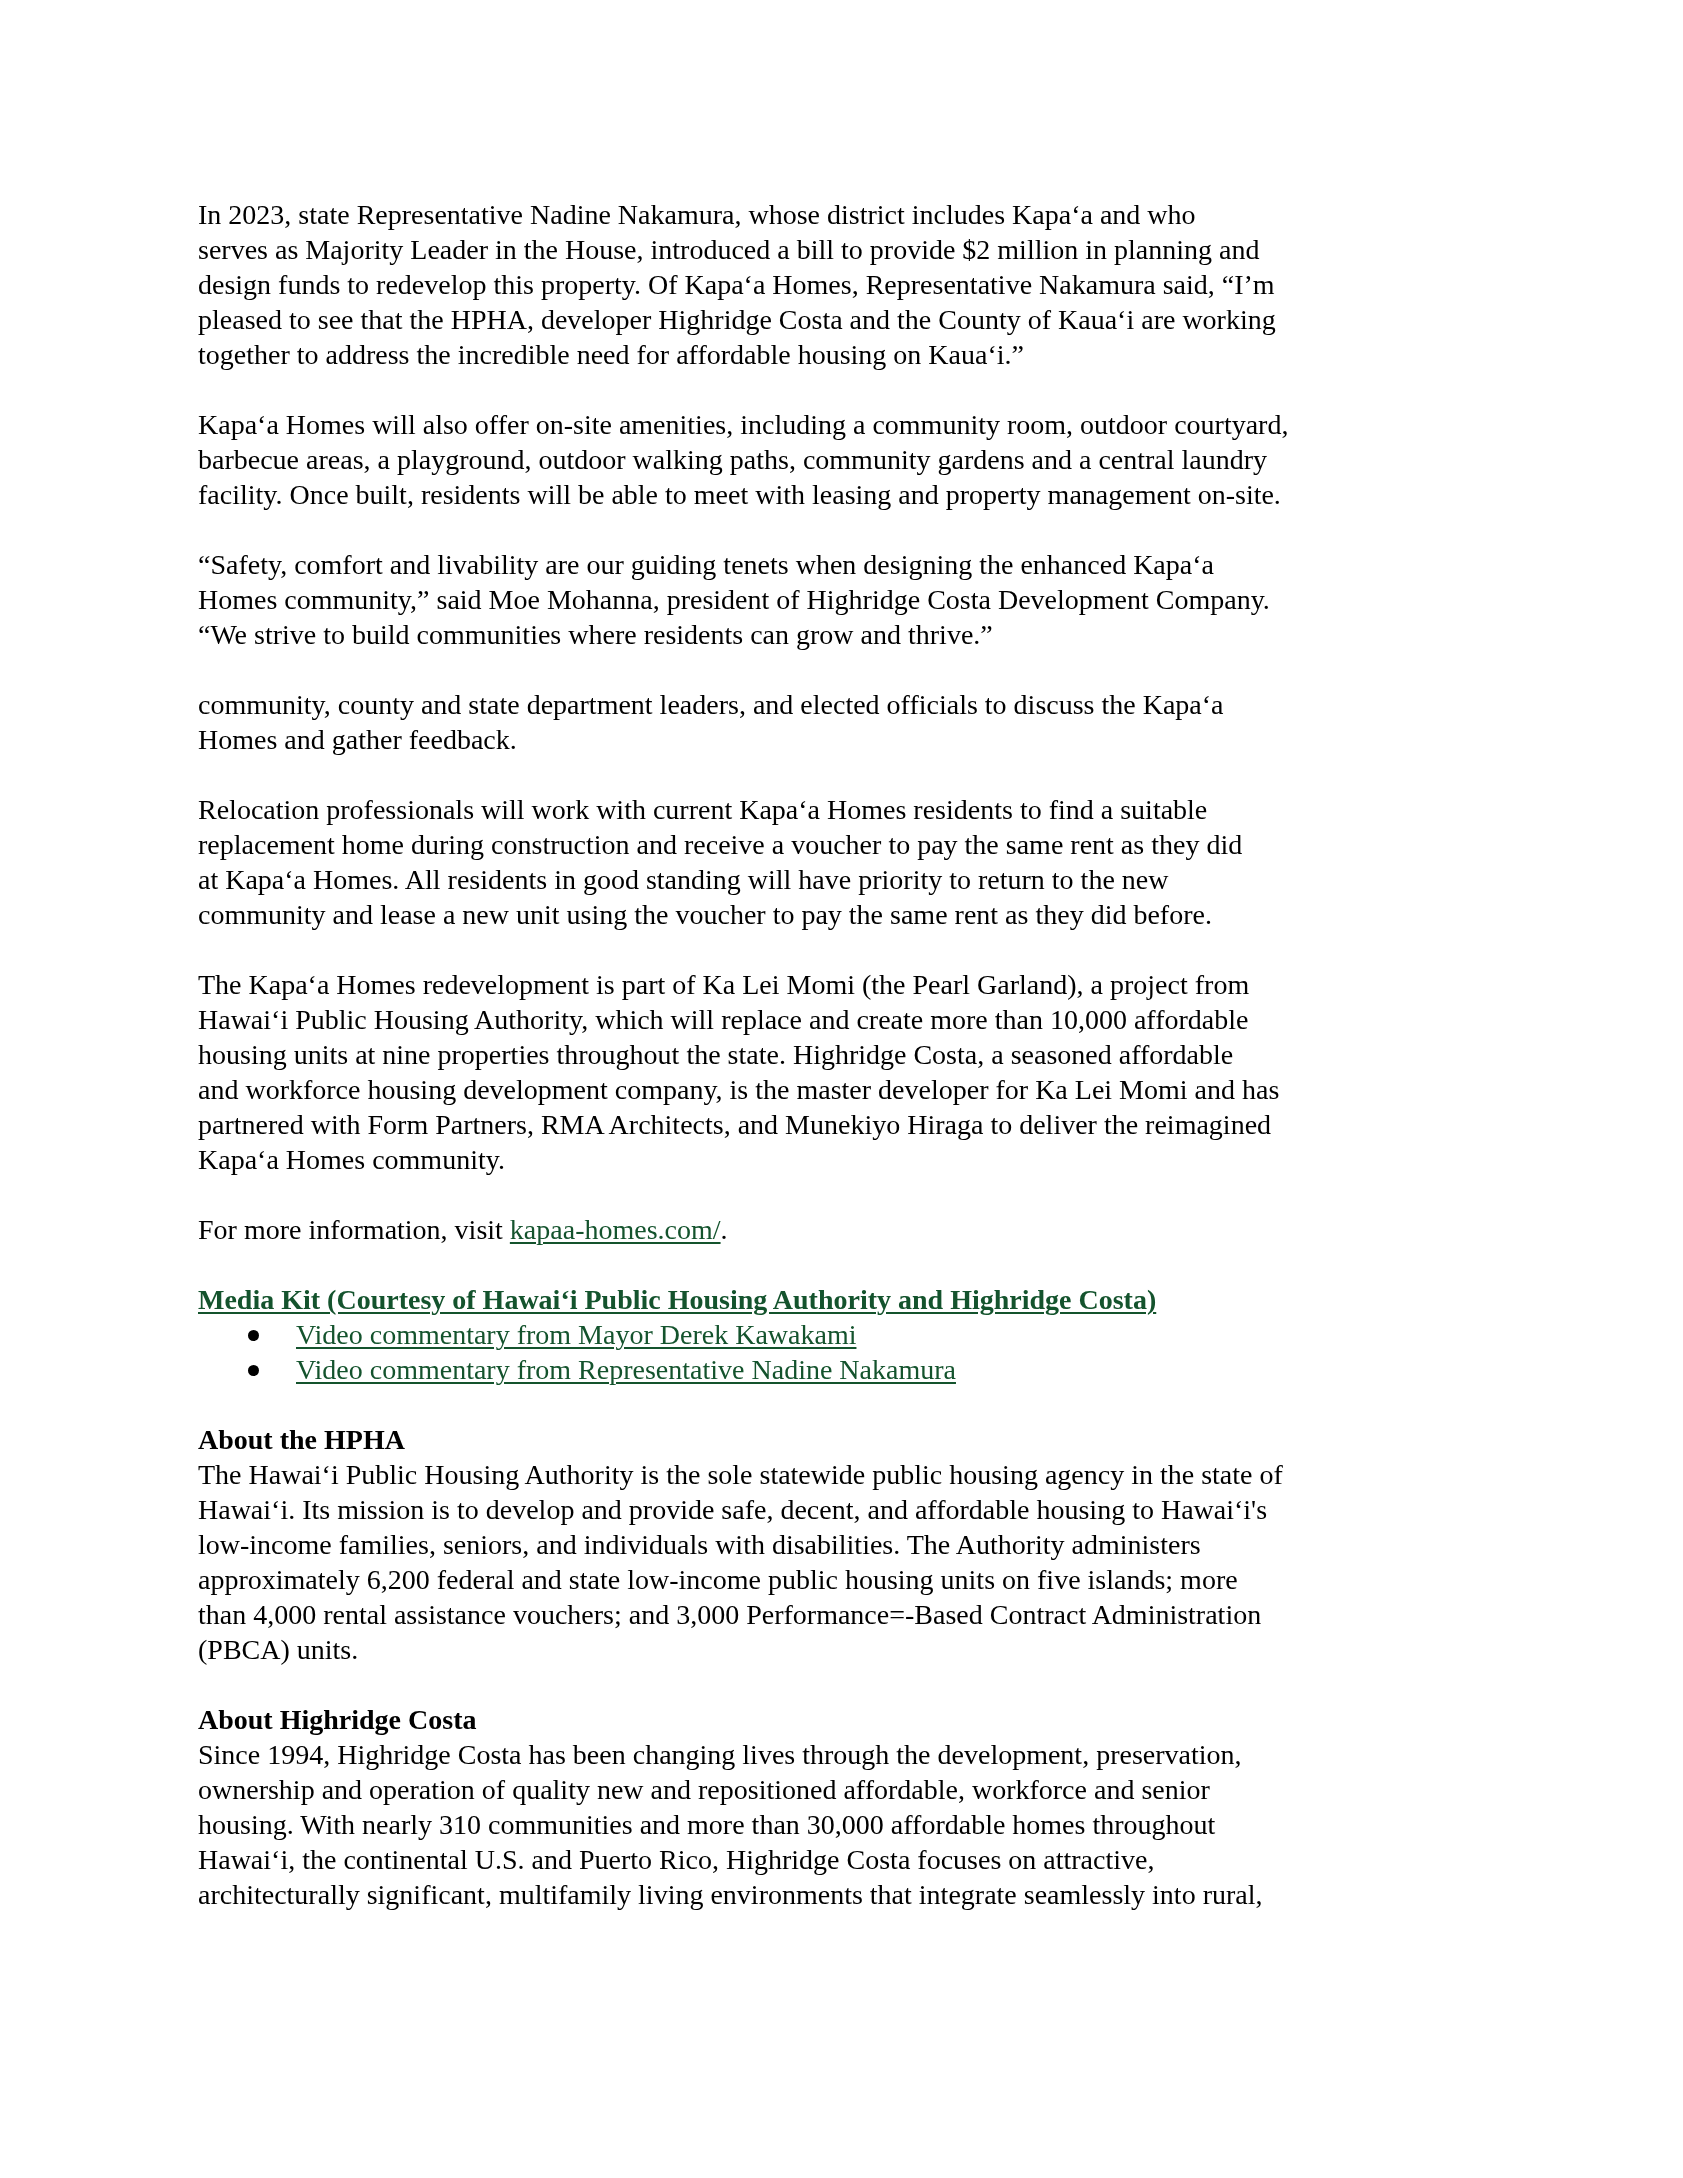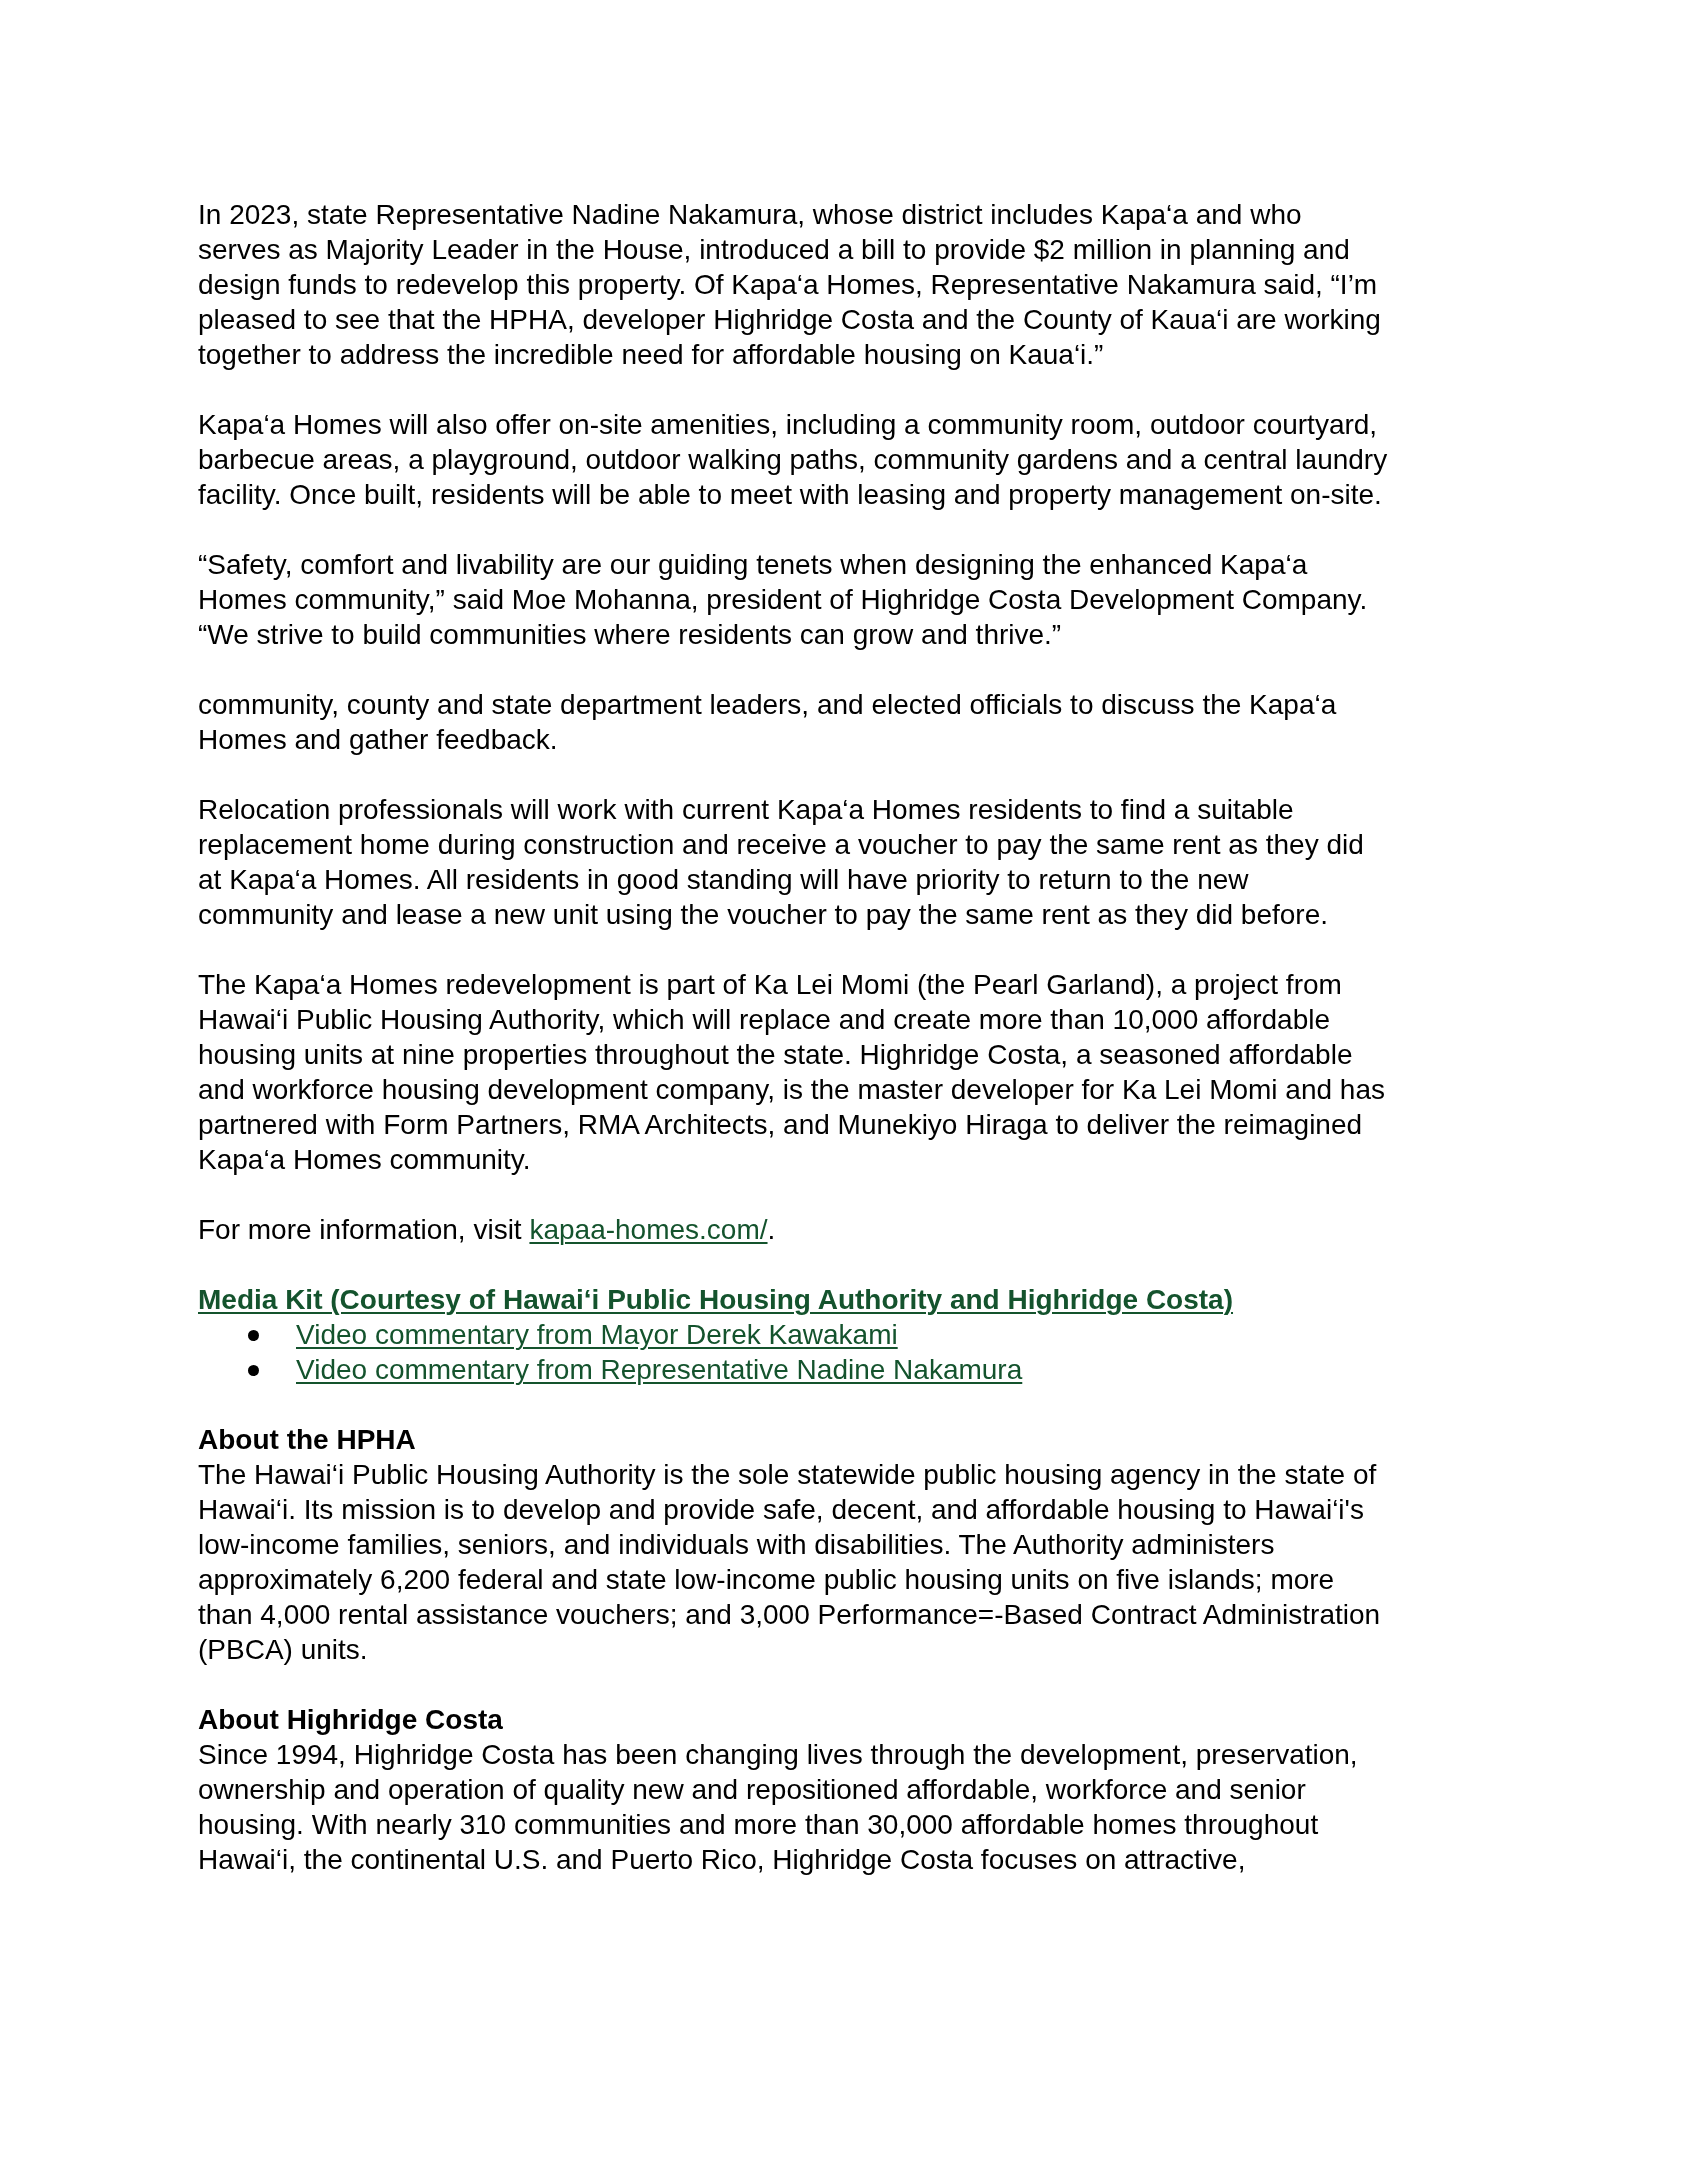--- a/index.html
+++ b/index.html
@@ -1,19 +1,19 @@
 <!DOCTYPE html>
 <html><head>
 <meta charset="utf-8">
 <style>
   html, body { margin: 0; padding: 0; background: #ffffff; }
   body { width: 1683px; height: 2178px; position: relative; overflow: hidden; }
   .page {
     position: absolute; left: 198px; top: 197px; width: 1307px;
-    font-family: Liberation Sans, sans-serif;
+    font-family: Liberation Serif, serif;
     font-size: 28px; line-height: 35px; color: #000000;
   }
   .line { display: block; white-space: pre; height: 35px; }
   .blank { height: 35px; }
   .para { display: block; }
   a, .link { color: #14532d; text-decoration: underline; text-underline-offset: 3px; text-decoration-thickness: 2px; cursor: pointer; }
   .bold { font-weight: bold; }
   .bullets { list-style: none; margin: 0; padding: 0; }
   .bullets li { position: relative; height: 35px; white-space: pre; padding-left: 98px; }
   .bullets li .dot {
@@ -93,16 +93,17 @@
     <span class="line">(PBCA) units.</span>
   </div>
   <div class="blank"></div>
 
   <div class="para">
     <span class="line bold">About Highridge Costa</span>
     <span class="line">Since 1994, Highridge Costa has been changing lives through the development, preservation,</span>
     <span class="line">ownership and operation of quality new and repositioned affordable, workforce and senior</span>
     <span class="line">housing. With nearly 310 communities and more than 30,000 affordable homes throughout</span>
     <span class="line">Hawai‘i, the continental U.S. and Puerto Rico, Highridge Costa focuses on attractive,</span>
+    <span class="line">architecturally significant, multifamily living environments that integrate seamlessly into rural,</span>
   </div>
 
 </div>
 
 
 </body></html>

